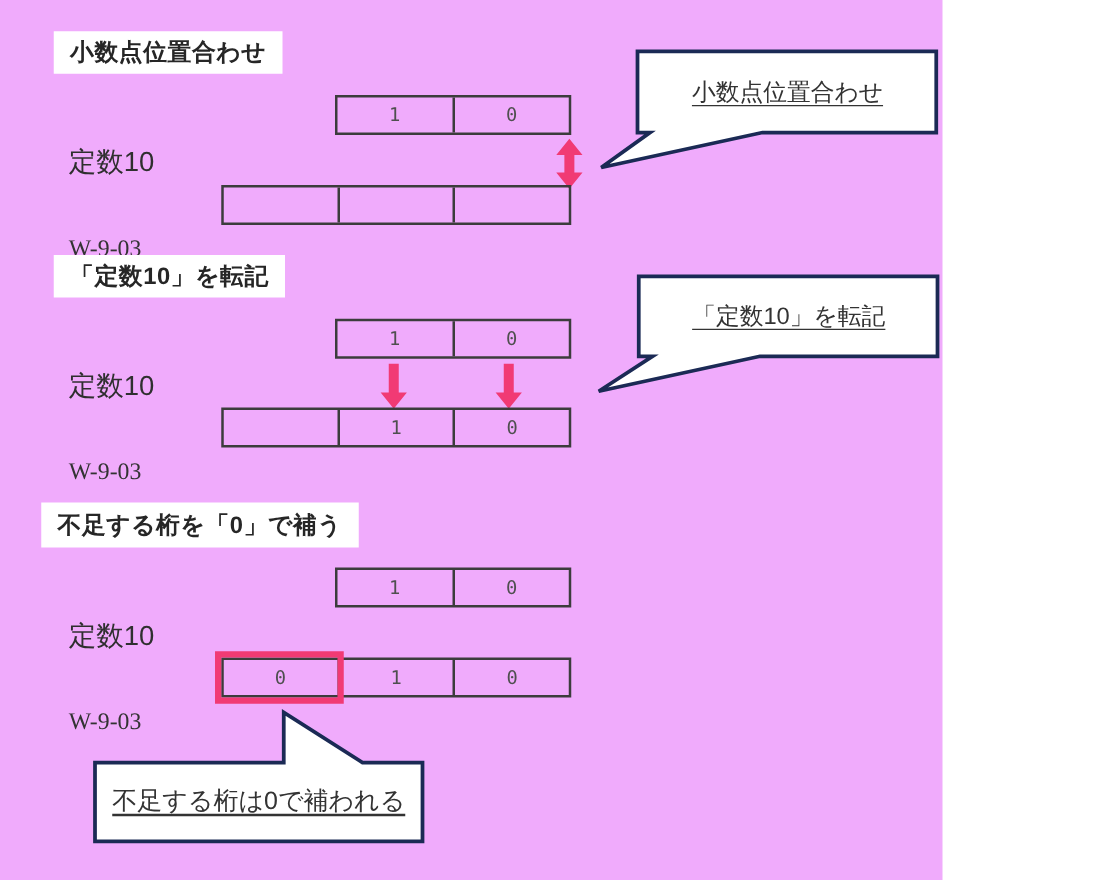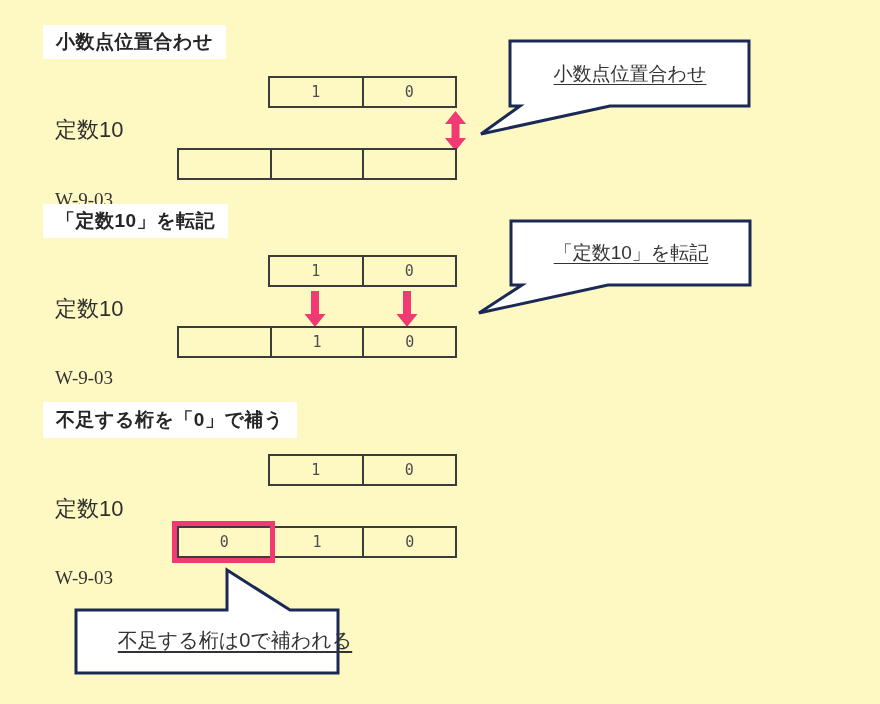--- a/index.html
+++ b/index.html
@@ -1,18 +1,18 @@
 <!DOCTYPE html>
 <html><head>
 <meta charset="utf-8">
 <style>
   html,body { margin:0; padding:0; }
   #canvas {
-    position:relative; width:880px; height:704px;
-    background:#fef9c3; overflow:hidden;
+    position:relative; width:754px; height:704px;
+    background:#f0abfc; overflow:hidden;
     font-family:"Liberation Sans", sans-serif;
   }
   #overlay { position:absolute; left:0; top:0; width:880px; height:704px; z-index:1; }
 
   .section-label {
     position:absolute; z-index:2;
     background:#ffffff; color:#262626;
     font-size:19px; font-weight:600;
     display:flex; align-items:center;
     height:34px; padding:0 13px;
@@ -93,32 +93,32 @@
 
   <div class="row-name mono" style="left:55px; top:331px;">W-9-03</div>
   <div class="mem-row" style="left:177px; top:326px; width:280px; height:32px;">
     <div class="mem-cell"></div>
     <div class="mem-cell">1</div>
     <div class="mem-cell">0</div>
   </div>
 
   <div class="callout-text" style="left:513px; top:223px; width:236px; height:60px;">「定数10」を転記</div>
 
-  <div class="section-label" style="left:43px; top:402px; height:36px;">不足する桁を「0」で補う</div>
+  <div class="section-label" style="left:33px; top:402px; height:36px;">不足する桁を「0」で補う</div>
 
   <div class="row-name" style="left:55px; top:458px;">定数10</div>
   <div class="mem-row" style="left:268px; top:454px; width:189px; height:32px;">
     <div class="mem-cell">1</div>
     <div class="mem-cell">0</div>
   </div>
 
   <div class="row-name mono" style="left:55px; top:531px;">W-9-03</div>
   <div class="mem-row" style="left:177px; top:526px; width:280px; height:32px;">
     <div class="mem-cell">0</div>
     <div class="mem-cell">1</div>
     <div class="mem-cell">0</div>
   </div>
 
   <div class="highlight-cell"></div>
 
-  <div class="callout-text" style="left:78px; top:611px; width:258px; height:59px; font-size:20px;padding-left:28px;">不足する桁は0で補われる</div>
+  <div class="callout-text" style="left:78px; top:611px; width:258px; height:59px; font-size:20px;">不足する桁は0で補われる</div>
 
 </div>
 
 </body></html>

